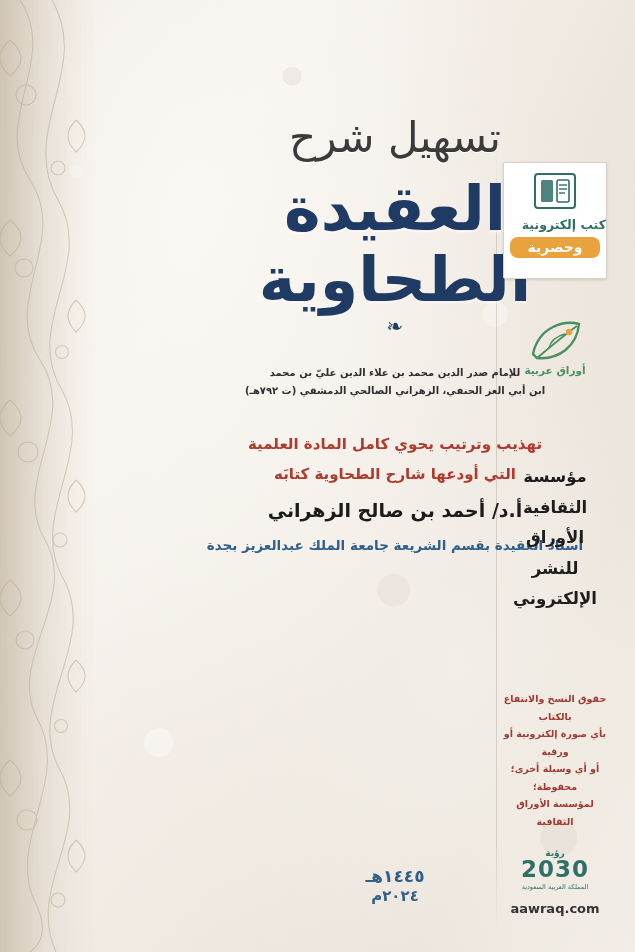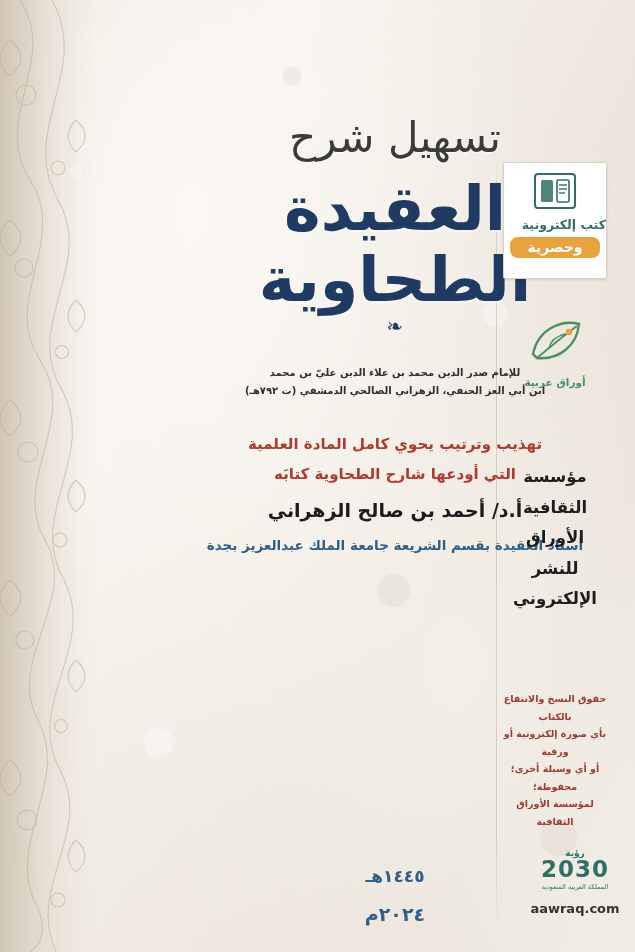--- a/index.html
+++ b/index.html
@@ -133,21 +133,21 @@
   .dates {
     position: absolute;
     top: 866px;
     right: 0;
     width: 480px;
     text-align: center;
     color: #2f5f8a;
     font-weight: 700;
   }
   .dates .hijri { font-size: 17px; line-height: 1.25; }
-  .dates .greg  { font-size: 19px; line-height: 1.25; margin-top: 16px; }
+  .dates .greg  { font-size: 15px; line-height: 1.25; }
 
   .badge-box {
     position: absolute;
     top: 162px;
     left: 503px;
     width: 104px;
     height: 117px;
     background: #ffffff;
     border: 1px solid #d9d2c6;
     border-radius: 2px;
@@ -176,21 +176,21 @@
 
   .publisher-mark {
     position: absolute;
     top: 318px;
     left: 503px;
     width: 104px;
     text-align: center;
   }
   .publisher-mark .leaf svg { display:block; margin: 0 auto; }
   .publisher-mark .mark-label {
-    margin-top: 12px;
+    margin-top: 0;
     font-size: 10.5px;
     color: #4a8f5f;
     font-weight: 700;
     letter-spacing: .4px;
   }
 
   .publisher-name {
     position: absolute;
     top: 462px;
     left: 503px;
@@ -213,21 +213,20 @@
     line-height: 1.85;
     font-weight: 700;
   }
 
   .vision-logo {
     position: absolute;
     top: 848px;
     left: 503px;
     width: 104px;
     text-align: center;
-    margin-left: 20px;
   }
   .vision-top {
     font-size: 9px;
     color: #2f6f66;
     letter-spacing: 2px;
     font-weight: 700;
   }
   .vision-num {
     font-size: 23px;
     color: #2f6f66;

